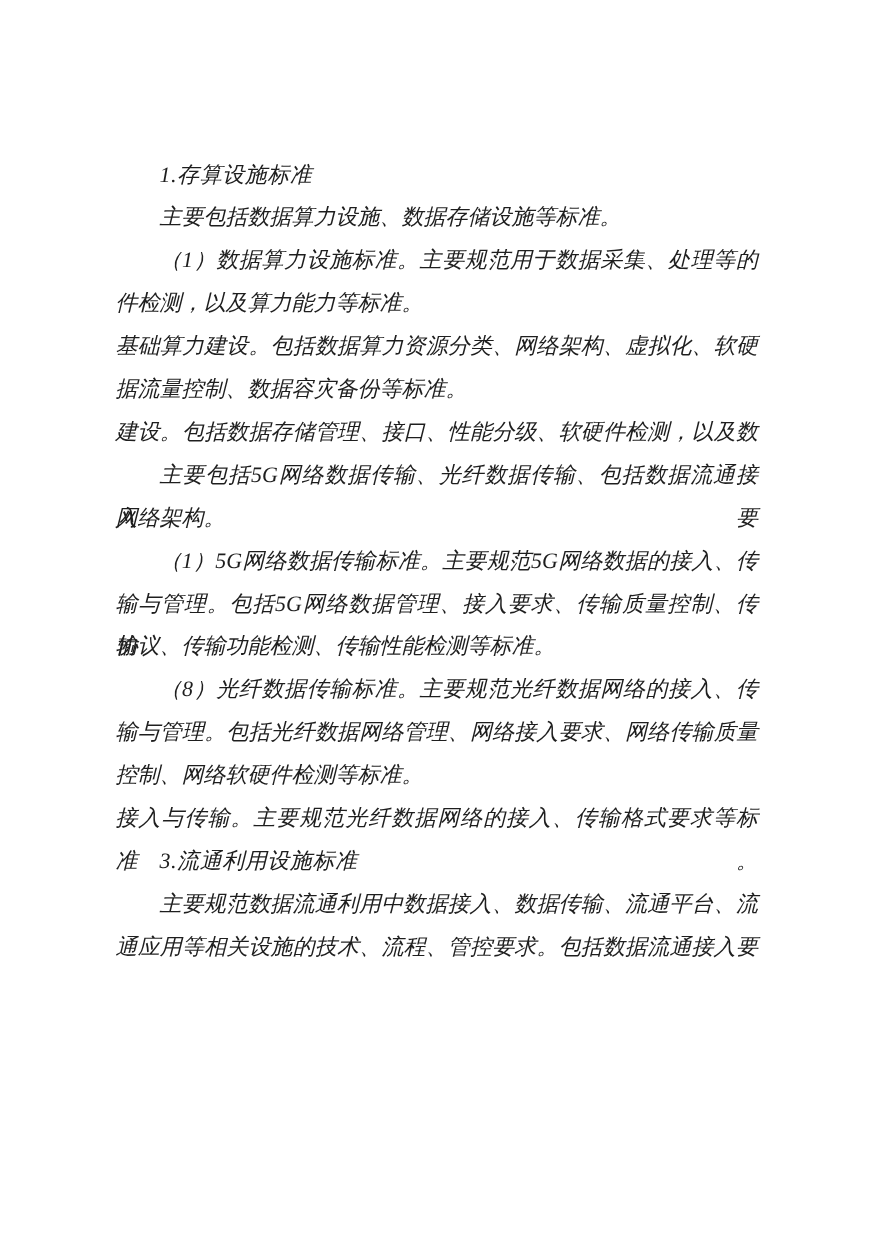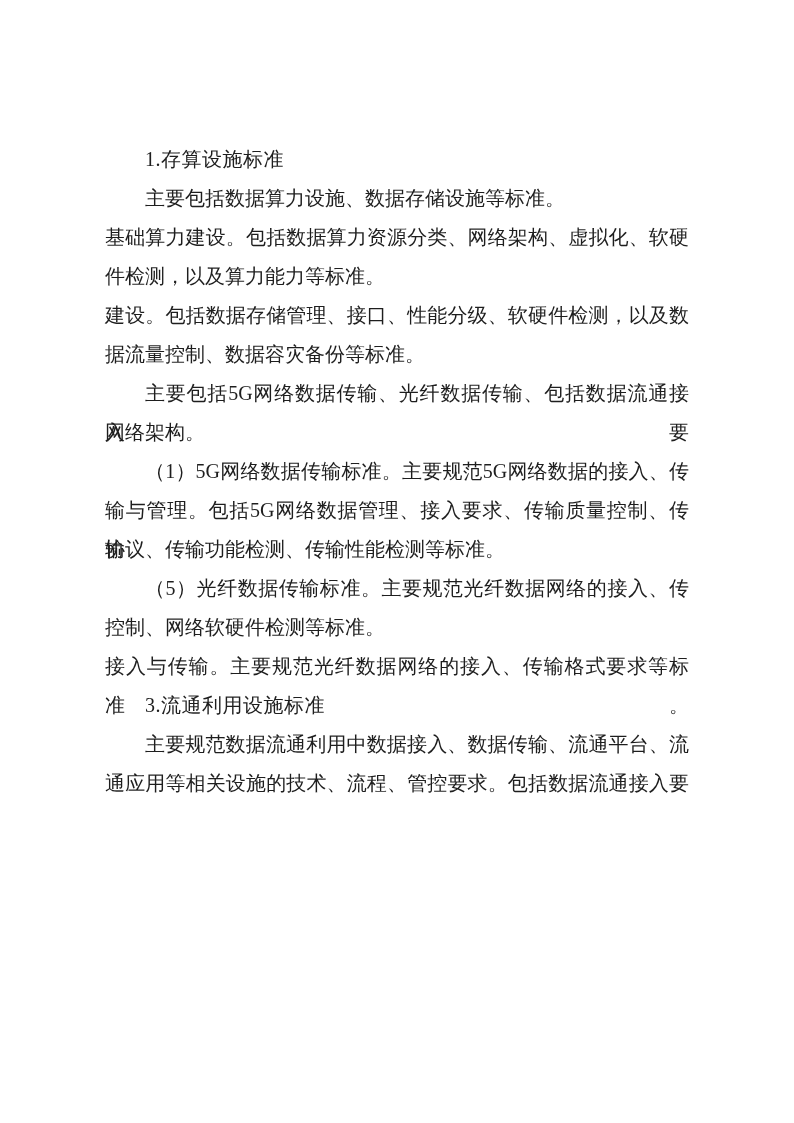--- a/index.html
+++ b/index.html
@@ -17,20 +17,21 @@
   }
   .textblock {
     position: absolute;
     left: 105px;
     top: 140px;
     width: 584px;
     font-size: 20px;
     line-height: 39px;
     color: #1e1e1e;
     letter-spacing: 0;
+    font-style: italic;
   }
   .line {
     height: 39px;
     text-align: left;
   }
   .line.indent {
     text-indent: 40px; 
   }
   .line.fill {
     text-align: justify;
@@ -41,29 +42,31 @@
     letter-spacing: 0.5px; 
   }
 </style>
 </head>
 <body>
 
 <div class="sheet">
   <main class="textblock">
     <div class="line heading indent">1.存算设施标准</div>
     <div class="line indent">主要包括数据算力设施、数据存储设施等标准。</div>
+    <div class="line indent fill">（1）数据算力设施标准。主要规范用于数据采集、处理等的</div>
+    <div class="line">件检测，以及算力能力等标准。</div>
     <div class="line fill">基础算力建设。包括数据算力资源分类、网络架构、虚拟化、软硬</div>
-    <div class="line">件检测，以及算力能力等标准。</div>
+    <div class="line">据流量控制、数据容灾备份等标准。</div>
     <div class="line fill">建设。包括数据存储管理、接口、性能分级、软硬件检测，以及数</div>
-    <div class="line">据流量控制、数据容灾备份等标准。</div>
     <div class="line indent fill">主要包括5G网络数据传输、光纤数据传输、包括数据流通接入要</div>
     <div class="line">网络架构。</div>
     <div class="line indent fill">（1）5G网络数据传输标准。主要规范5G网络数据的接入、传</div>
     <div class="line fill">输与管理。包括5G网络数据管理、接入要求、传输质量控制、传输</div>
     <div class="line">协议、传输功能检测、传输性能检测等标准。</div>
-    <div class="line indent fill">（5）光纤数据传输标准。主要规范光纤数据网络的接入、传</div>
+    <div class="line indent fill">（8）光纤数据传输标准。主要规范光纤数据网络的接入、传</div>
+    <div class="line fill">输与管理。包括光纤数据网络管理、网络接入要求、网络传输质量</div>
     <div class="line">控制、网络软硬件检测等标准。</div>
     <div class="line fill">接入与传输。主要规范光纤数据网络的接入、传输格式要求等标准。</div>
     <div class="line heading indent">3.流通利用设施标准</div>
     <div class="line indent fill">主要规范数据流通利用中数据接入、数据传输、流通平台、流</div>
     <div class="line fill">通应用等相关设施的技术、流程、管控要求。包括数据流通接入要</div>
   </main>
 </div>
 
 </body></html>

